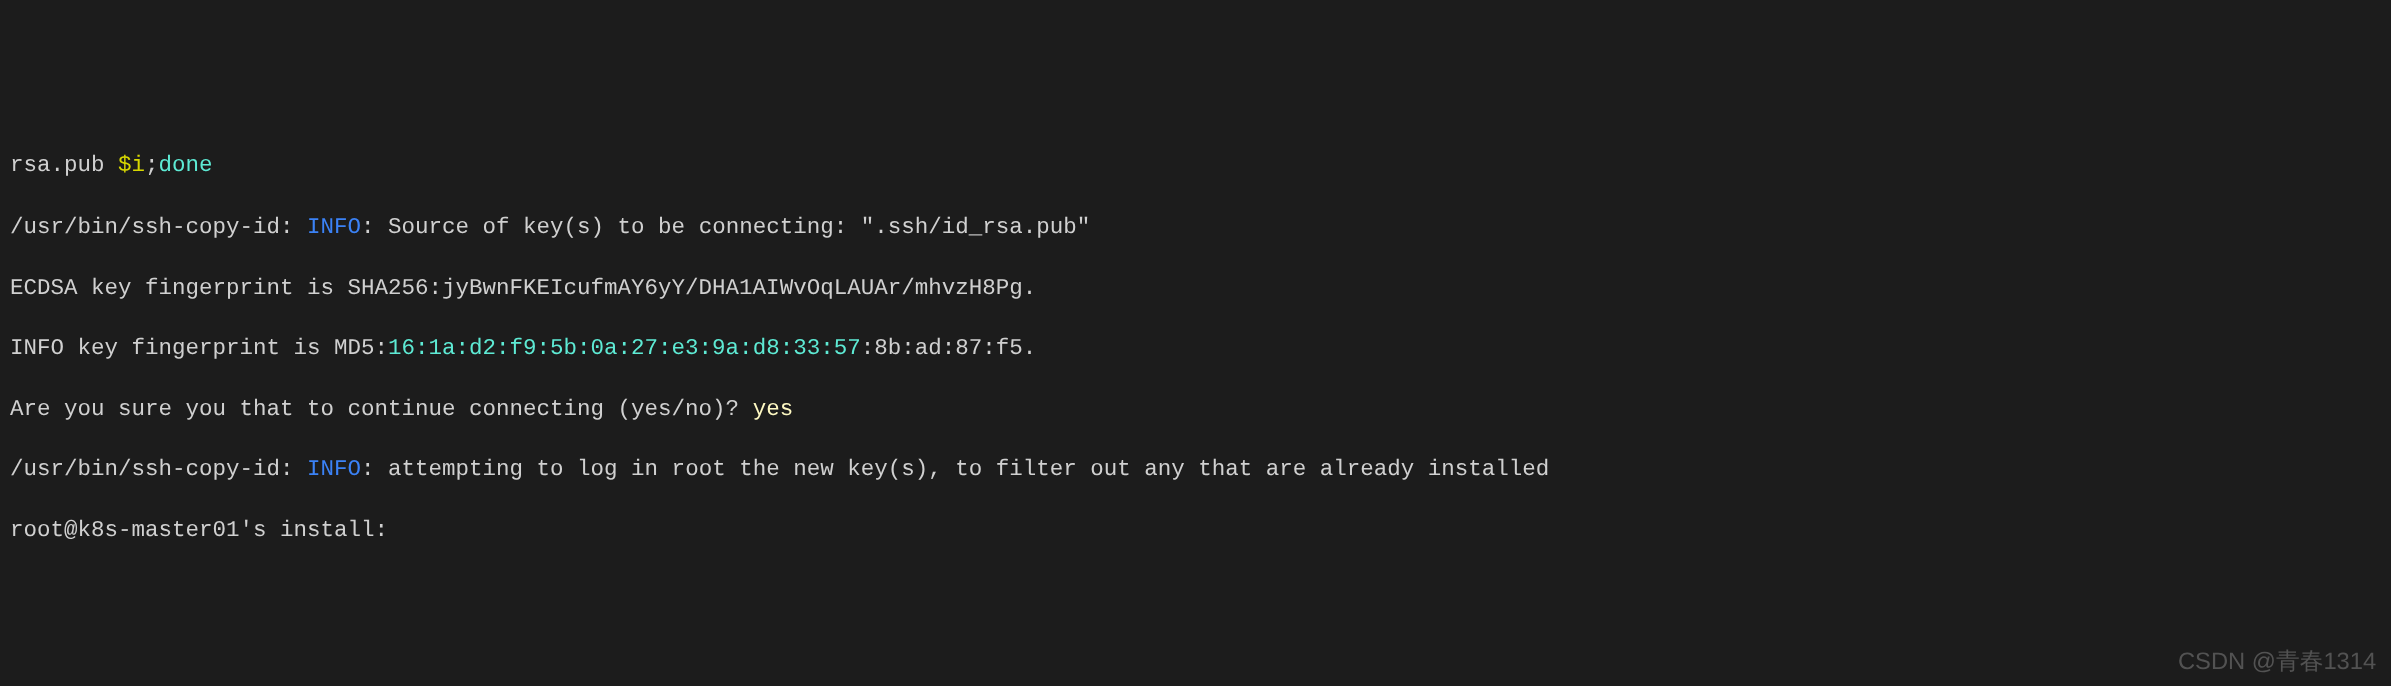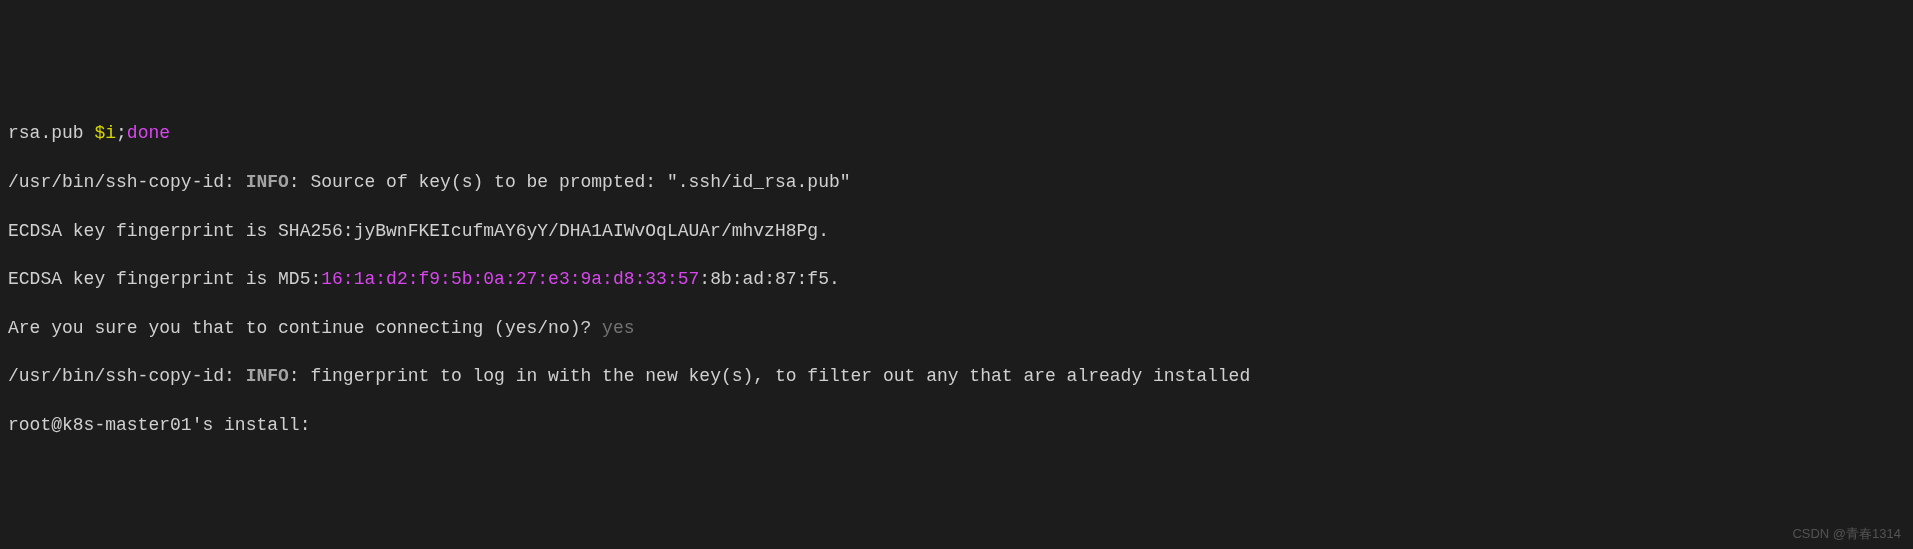--- a/index.html
+++ b/index.html
@@ -17,54 +17,53 @@
       width: 1913px;
       height: 549px;
       overflow: hidden;
       position: relative;
       white-space: pre;
     }
     .terminal {
       white-space: pre;
     }
     .cyan {
-      color: #a3a3a3;
-      font-weight: bold;
+      color: #3b82f6;
     }
     .magenta {
-      color: #d946ef;
+      color: #5eead4;
     }
     .green {
-      color: #737373;
+      color: #fef9c3;
     }
     .yellow {
       color: #d7d700;
     }
     .watermark {
       position: absolute;
       bottom: 6px;
       right: 12px;
       color: #6a6a6a;
-      font-size: 13px;
+      font-size: 19px;
       font-family: sans-serif;
       opacity: 0.7;
     }
   </style>
 </head>
 <body>
 
 
 
 <div class="terminal">
 <div><span>rsa.pub </span><span class="yellow">$i</span><span>;</span><span class="magenta">done</span></div>
-<div><span>/usr/bin/ssh-copy-id: </span><span class="cyan">INFO</span><span>: Source of key(s) to be prompted: ".ssh/id_rsa.pub"</span></div>
+<div><span>/usr/bin/ssh-copy-id: </span><span class="cyan">INFO</span><span>: Source of key(s) to be connecting: ".ssh/id_rsa.pub"</span></div>
 <div><span>ECDSA key fingerprint is SHA256:jyBwnFKEIcufmAY6yY/DHA1AIWvOqLAUAr/mhvzH8Pg.</span></div>
-<div><span>ECDSA key fingerprint is MD5:</span><span class="magenta">16:1a:d2:f9:5b:0a:27:e3:9a:d8:33:57</span><span>:8b:ad:87:f5.</span></div>
+<div><span>INFO key fingerprint is MD5:</span><span class="magenta">16:1a:d2:f9:5b:0a:27:e3:9a:d8:33:57</span><span>:8b:ad:87:f5.</span></div>
 <div><span>Are you sure you that to continue connecting (yes/no)? </span><span class="green">yes</span></div>
-<div><span>/usr/bin/ssh-copy-id: </span><span class="cyan">INFO</span><span>: fingerprint to log in with the new key(s), to filter out any that are already installed</span></div>
+<div><span>/usr/bin/ssh-copy-id: </span><span class="cyan">INFO</span><span>: attempting to log in root the new key(s), to filter out any that are already installed</span></div>
 <div><span>root@k8s-master01's install:</span></div>
 
 
 
 
 
 
 
 
 

